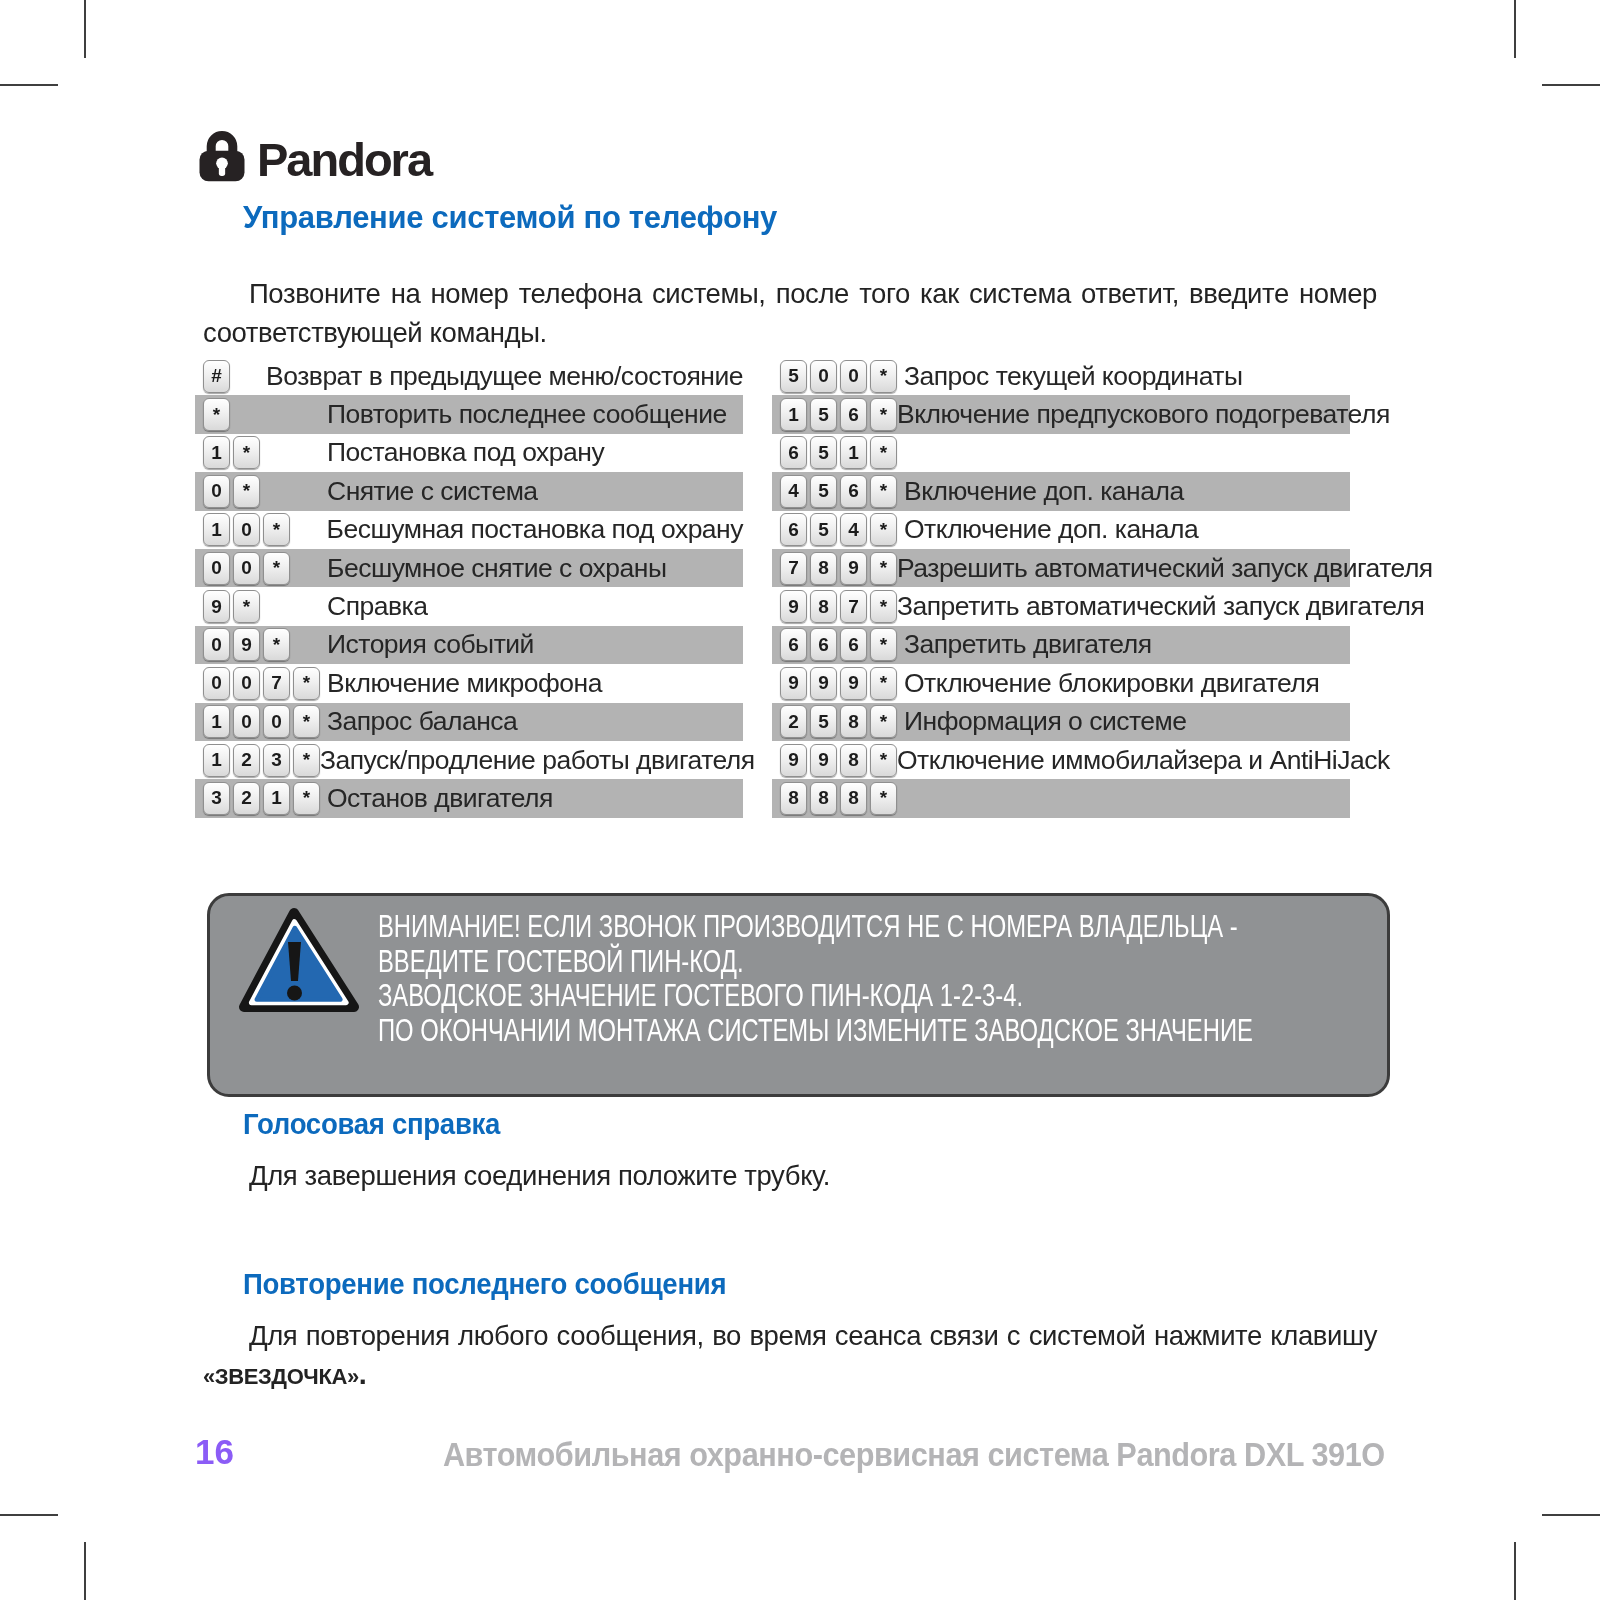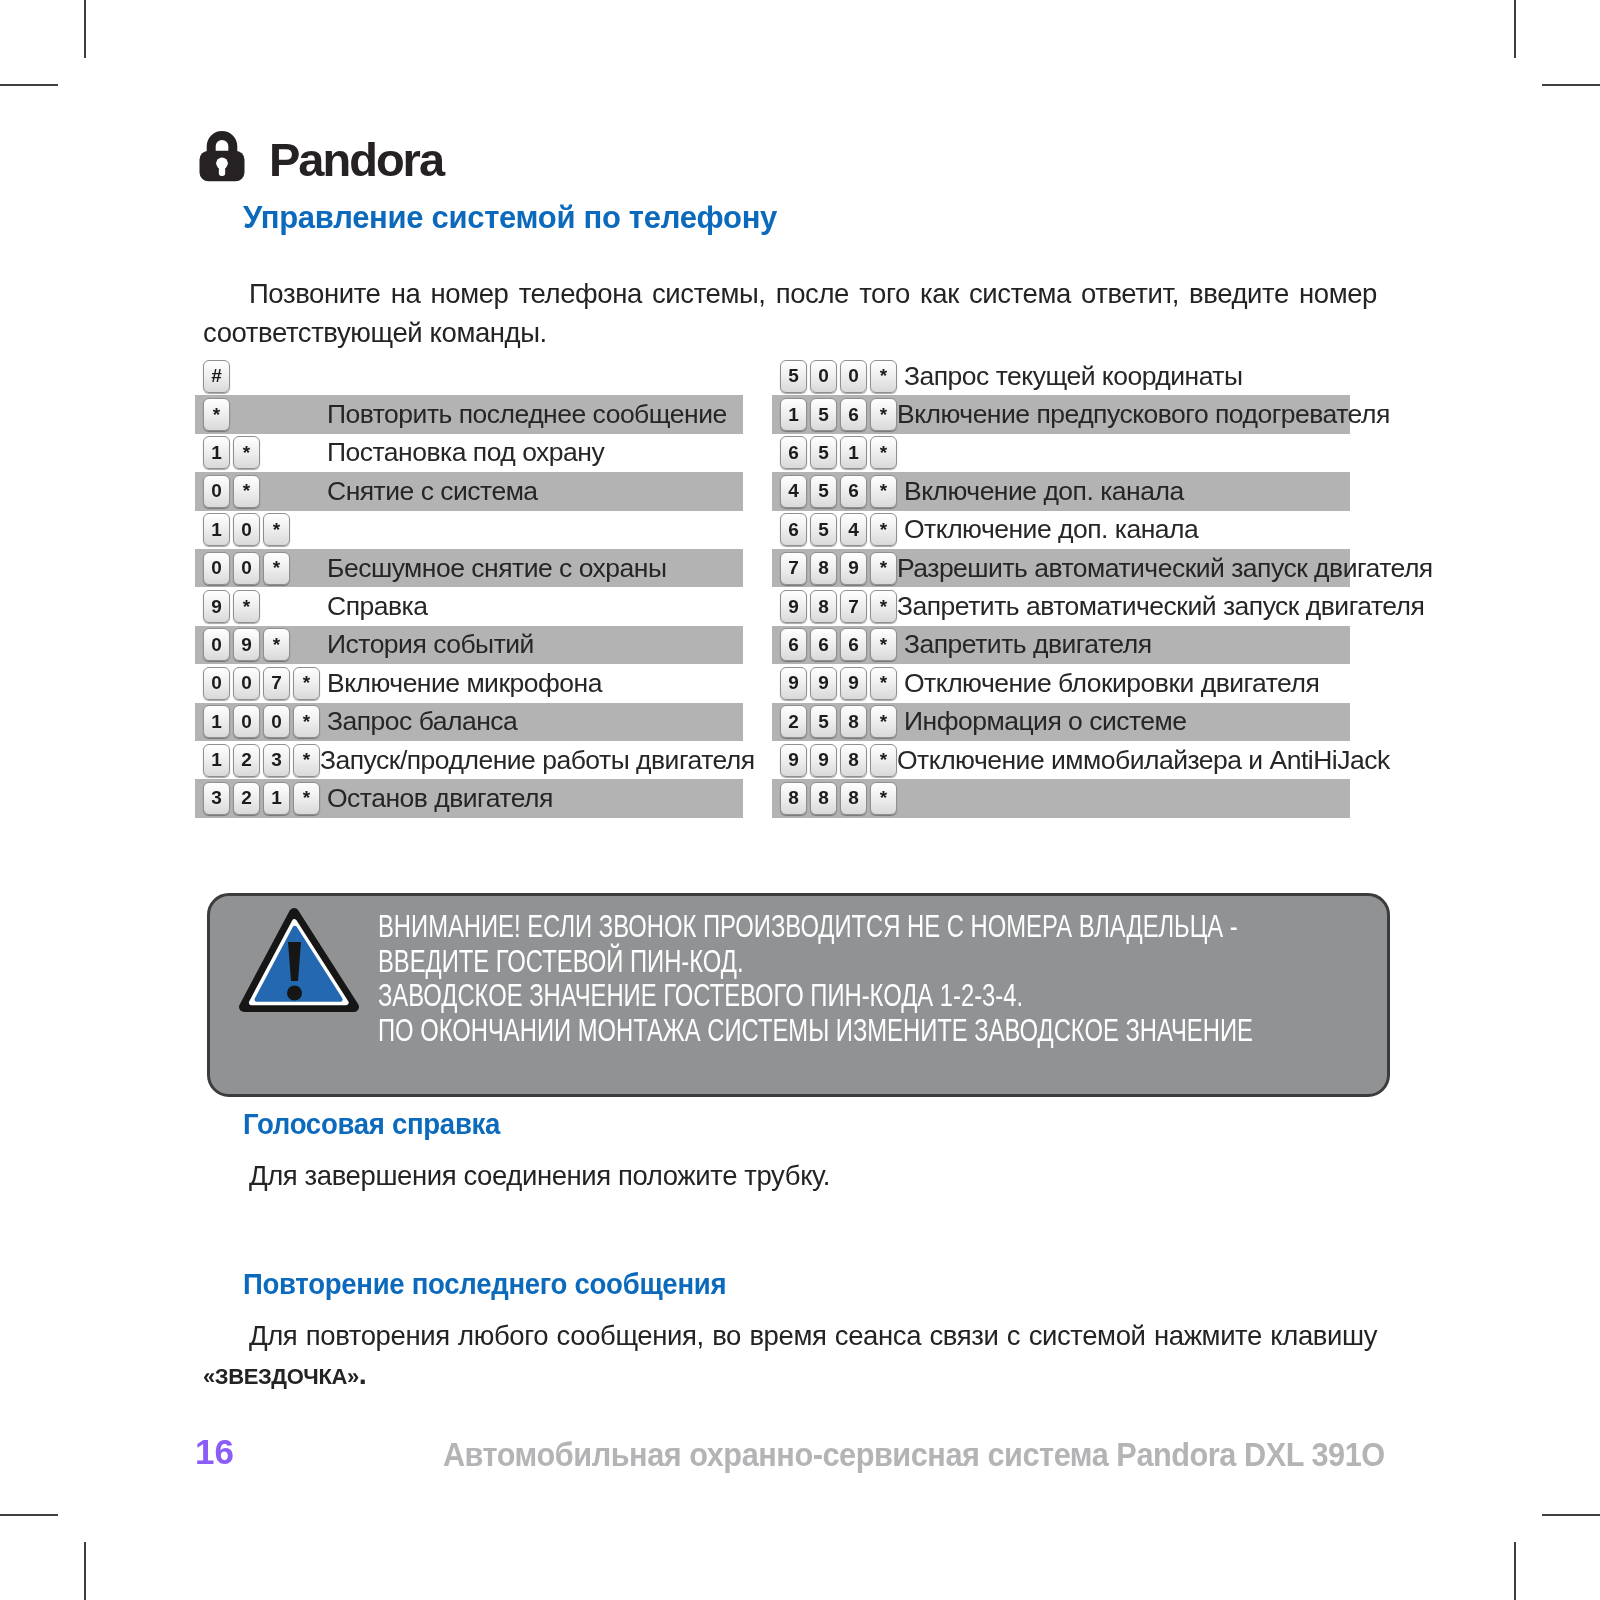--- a/index.html
+++ b/index.html
@@ -7,21 +7,21 @@
     width:1600px;height:1600px;position:relative;background:#ffffff;
     font-family:"Liberation Sans","DejaVu Sans",sans-serif;
     color:var(--text,#232323);overflow:hidden;
   }
   
   .crop{position:absolute;background:#3f3f3f;}
   .crop.v{width:2px;height:58px;}
   .crop.h{height:2px;width:58px;}
   
   .logo{position:absolute;left:195px;top:130px;display:flex;align-items:center;gap:8px;}
-  .logo-text{font-size:47px;font-weight:700;letter-spacing:-2px;color:#262223;margin-left:12px;}
+  .logo-text{font-size:47px;font-weight:700;letter-spacing:-2px;color:#262223;}
   
   .main-heading{
     position:absolute;left:243px;top:200px;font-size:31px;font-weight:700;
     color:var(--accent,#0c6abd);letter-spacing:-0.3px;
   }
   
   .para{
     position:absolute;left:195px;width:1190px;font-size:27.5px;line-height:39px;
     text-align:justify;letter-spacing:-0.4px;hyphens:auto;
   }
@@ -97,20 +97,21 @@
 
 <div class="para intro">
   <p>Позвоните на номер телефона системы, после того как система ответит, введите номер соответствующей команды.</p>
 </div>
 
 <div class="cmd-col left" id="cmd-left">
     <div class="cmd-row">
       <div class="keys">
         <span class="key">#</span>
       </div>
+      <div class="cmd-label">Возврат в предыдущее меню/состояние</div>
     </div>
     <div class="cmd-row alt">
       <div class="keys">
         <span class="key">*</span>
       </div>
       <div class="cmd-label">Повторить последнее сообщение</div>
     </div>
     <div class="cmd-row">
       <div class="keys">
         <span class="key">1</span>
@@ -124,20 +125,21 @@
         <span class="key">*</span>
       </div>
       <div class="cmd-label">Снятие с система</div>
     </div>
     <div class="cmd-row">
       <div class="keys">
         <span class="key">1</span>
         <span class="key">0</span>
         <span class="key">*</span>
       </div>
+      <div class="cmd-label">Бесшумная постановка под охрану</div>
     </div>
     <div class="cmd-row alt">
       <div class="keys">
         <span class="key">0</span>
         <span class="key">0</span>
         <span class="key">*</span>
       </div>
       <div class="cmd-label">Бесшумное снятие с охраны</div>
     </div>
     <div class="cmd-row">

